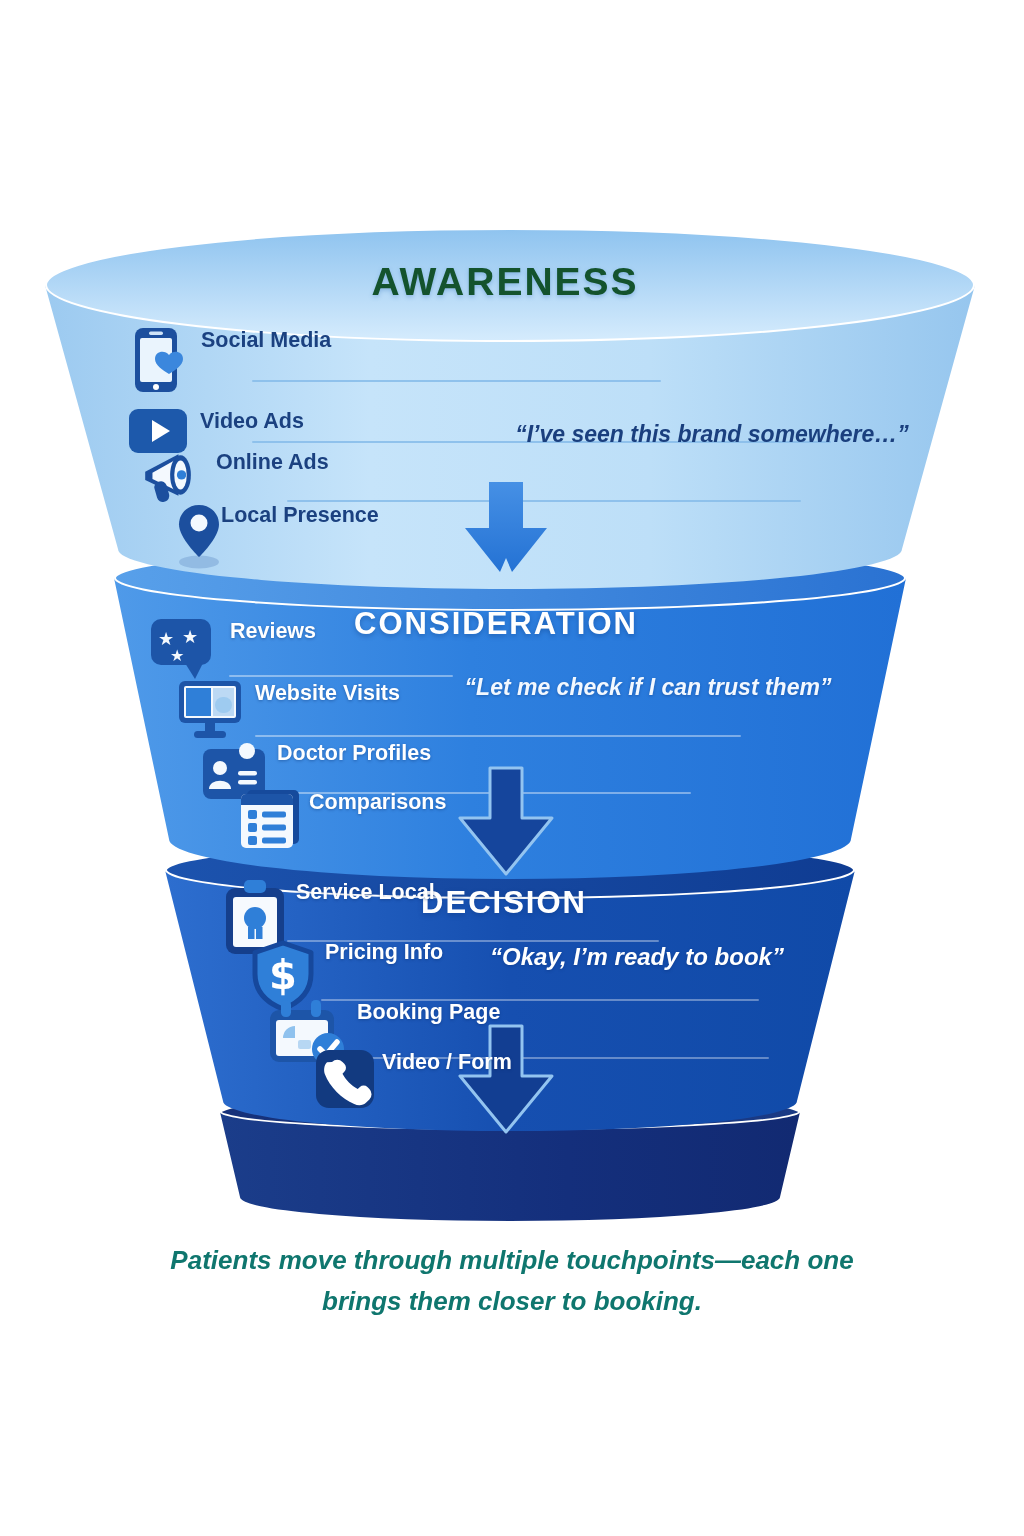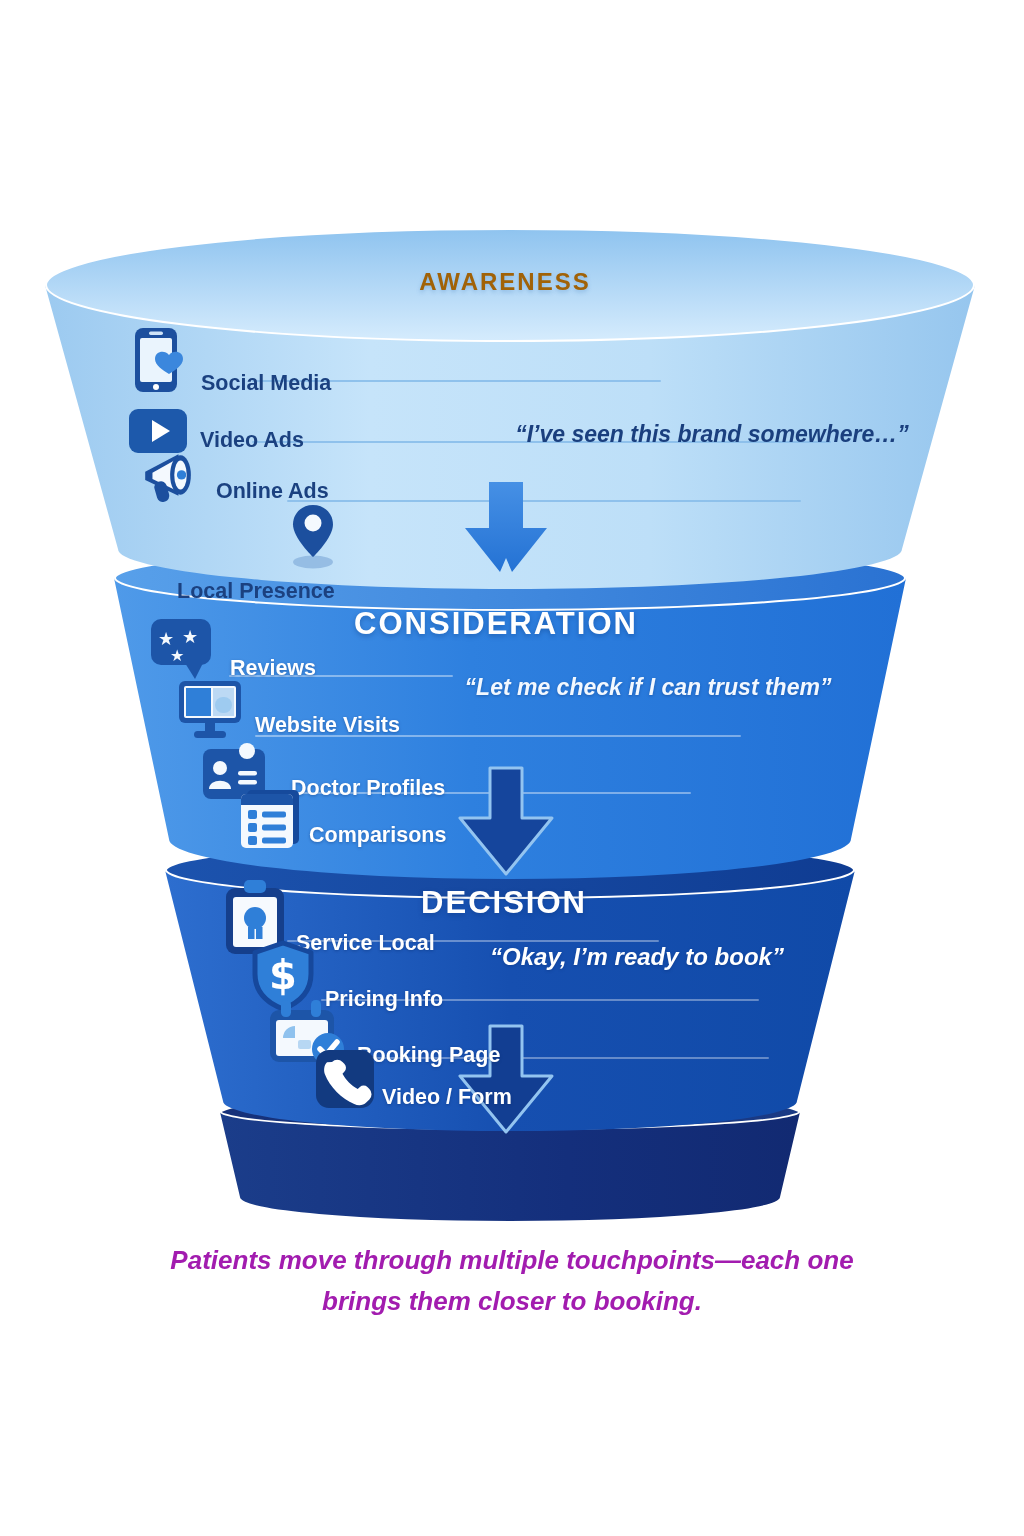--- a/index.html
+++ b/index.html
@@ -7,44 +7,44 @@
     position:relative;width:1024px;height:1536px;background:#ffffff;overflow:hidden;
     font-family:"Liberation Sans",sans-serif;
   }
   .funnel-svg{position:absolute;left:0;top:0;}
   .abs{position:absolute;}
   .stage-title{
     position:absolute;transform:translate(-50%,-50%);
     color:#ffffff;font-weight:800;letter-spacing:2px;white-space:nowrap;
     text-shadow:0 2px 5px rgba(10,45,110,.35);
   }
-  .title-1{font-size:24px;color:#a16207;text-shadow:0 2px 4px rgba(60,120,190,.35);}
+  .title-1{font-size:39px;color:#14532d;text-shadow:0 2px 4px rgba(60,120,190,.35);}
   .title-2,.title-3{font-size:31px;}
   .item{
-    position:absolute;display:flex;align-items:flex-end;white-space:nowrap;
+    position:absolute;display:flex;align-items:flex-start;white-space:nowrap;
   }
   .item-label{font-size:21.5px;font-weight:700;}
   .lbl-dark{color:#1b4180;}
   .lbl-light{color:#ffffff;text-shadow:0 1px 3px rgba(8,40,100,.4);}
   .quote{
     position:absolute;transform:translate(-50%,-50%);font-style:italic;font-weight:600;
     white-space:nowrap;
   }
   .quote-1{font-size:23px;color:#1a3f7e;}
   .quote-2{font-size:23px;color:#f2f8ff;text-shadow:0 1px 3px rgba(8,40,100,.35);}
   .quote-3{font-size:24px;color:#ffffff;text-shadow:0 1px 3px rgba(8,40,100,.35);}
   .final-row{position:absolute;display:flex;align-items:center;}
   .final-title{
     font-size:29px;font-weight:800;color:#ffffff;letter-spacing:1px;white-space:nowrap;
     text-shadow:0 2px 4px rgba(5,20,60,.5);
   }
   .caption{
     position:absolute;left:512px;top:1240px;transform:translateX(-50%);
     width:700px;text-align:center;font-style:italic;font-weight:600;
-    font-size:26px;line-height:1.58;color:#a21caf;
+    font-size:26px;line-height:1.58;color:#0f766e;
   }
   .icon{flex:0 0 auto;display:block;}
 </style>
 </head>
 <body>
 
 <div class="canvas">
 
   <svg class="funnel-svg" width="1024" height="1536" viewBox="0 0 1024 1536">
     <defs>
@@ -160,21 +160,21 @@
       <path d="M4 21 L36 4 L36 44 L4 29 Z" fill="#1c4f9e"></path>
       <path d="M11 22 L32 10 L32 38 L11 28 Z" fill="#f4f9fe"></path>
       <ellipse cx="38" cy="24" rx="10" ry="19" fill="#1c4f9e"></ellipse>
       <ellipse cx="38" cy="24" rx="6" ry="14" fill="#f4f9fe"></ellipse>
       <circle cx="39" cy="24" r="4.5" fill="#2f7fd8"></circle>
       <rect x="14" y="30" width="12" height="20" rx="5.5" fill="#1c4f9e" transform="rotate(-16 20 40)"></rect>
     </svg>
     <span class="item-label lbl-dark">Online Ads</span>
   </div>
 
-  <div class="item" style="left:177px;top:503px;gap:10px;flex-direction:column;">
+  <div class="item" style="left:177px;top:503px;">
     <svg class="icon" width="44" height="66" viewBox="0 0 44 66">
       <ellipse cx="22" cy="59" rx="20" ry="6.5" fill="#8bb4de" opacity="0.8"></ellipse>
       <path d="M22 2 C10.4 2 2 10.6 2 21.5 C2 35 22 54 22 54 C22 54 42 35 42 21.5 C42 10.6 33.6 2 22 2 Z" fill="#1c4f9e"></path>
       <circle cx="22" cy="20" r="8.5" fill="#f4f9fe"></circle>
     </svg>
     <span class="item-label lbl-dark">Local Presence</span>
   </div>
 
   <div class="item" style="left:151px;top:619px;gap:15px;">
     <svg class="icon" width="64" height="62" viewBox="0 0 64 62">
@@ -193,21 +193,21 @@
       <rect x="5" y="5" width="52" height="32" rx="2" fill="#f4f9fe"></rect>
       <rect x="7" y="7" width="25" height="28" fill="#2f7fd8"></rect>
       <rect x="34" y="7" width="21" height="28" fill="#bcd9f4"></rect>
       <rect x="36" y="16" width="17" height="16" rx="8" fill="#9ecbf0"></rect>
       <rect x="26" y="42" width="10" height="8" fill="#1d55a8"></rect>
       <rect x="15" y="50" width="32" height="7" rx="3.5" fill="#1d55a8"></rect>
     </svg>
     <span class="item-label lbl-light">Website Visits</span>
   </div>
 
-  <div class="item" style="left:203px;top:741px;gap:24px;">
+  <div class="item" style="left:203px;top:741px;gap:10px;">
     <svg class="icon" width="64" height="60" viewBox="0 0 64 60">
       <rect x="0" y="8" width="62" height="50" rx="8" fill="#1d55a8"></rect>
       <circle cx="44" cy="10" r="8" fill="#f4f9fe"></circle>
       <circle cx="17" cy="27" r="7" fill="#f4f9fe"></circle>
       <path d="M6 48 C6 37 28 37 28 48 Z" fill="#f4f9fe"></path>
       <rect x="35" y="30" width="19" height="4.5" rx="2.2" fill="#f4f9fe"></rect>
       <rect x="35" y="39" width="19" height="4.5" rx="2.2" fill="#f4f9fe"></rect>
     </svg>
     <span class="item-label lbl-light">Doctor Profiles</span>
   </div>

